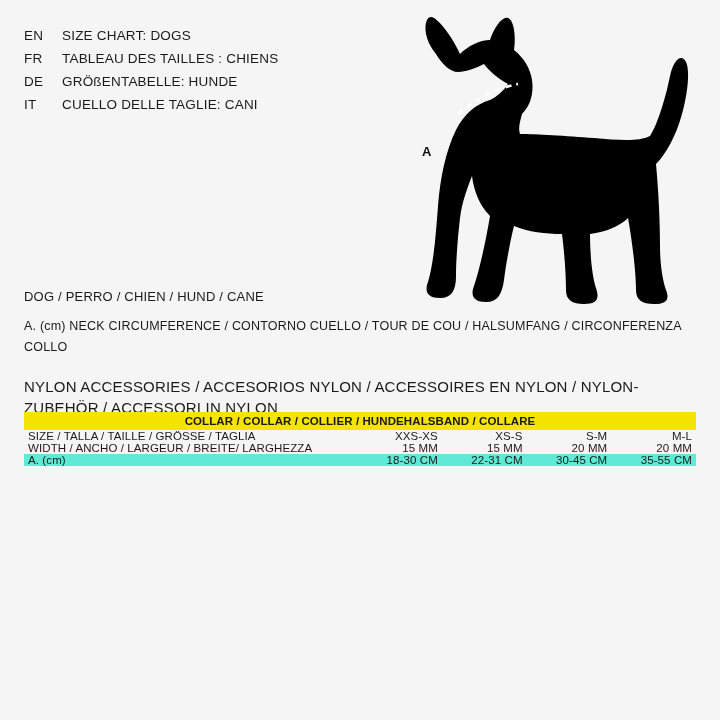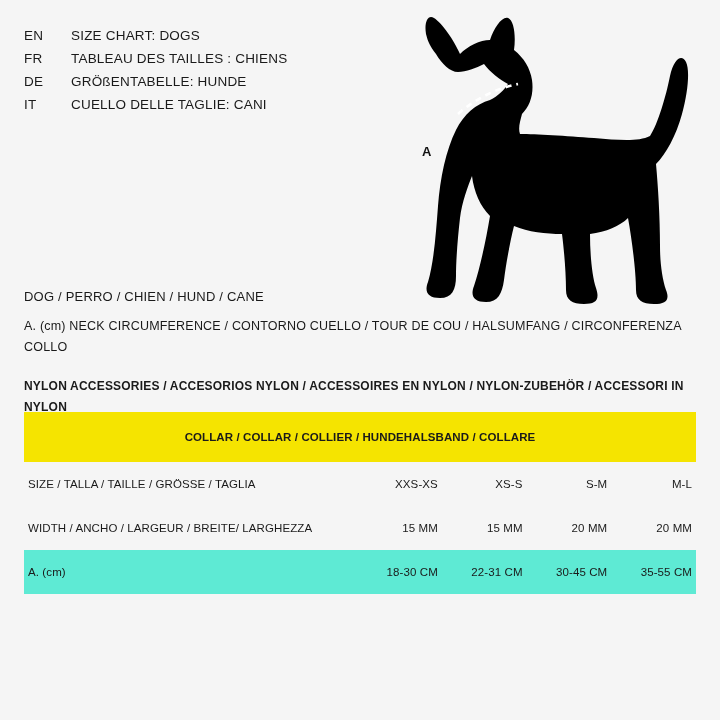--- a/index.html
+++ b/index.html
@@ -28,43 +28,42 @@
     font-size: 13.5px;
     line-height: 23px;
     letter-spacing: 0.2px;
   }
   .lang-code {
     width: 38px;
     flex: 0 0 38px;
   }
   .lang-text {
     flex: 1 1 auto;
-    margin-left: 9px;
   }
 
   
   .caption-block {
     position: absolute;
     left: 24px;
     top: 286px;
     width: 680px;
   }
   .caption-line {
     font-size: 13px;
     line-height: 21px;
     letter-spacing: 0.2px;
     margin-bottom: 9px;
   }
   .caption-line.small {
     font-size: 12.5px;
     margin-bottom: 18px;
   }
   .caption-line.bold {
-    font-weight: bold;
-    font-size: 12px;
+    font-weight: normal;
+    font-size: 15px;
     margin-bottom: 8px;
   }
 
   
   .dog-wrap {
     position: absolute;
     left: 398px;
     top: 10px;
     width: 310px;
     height: 310px;
@@ -89,21 +88,21 @@
     width: 672px;
   }
   table.size-table {
     border-collapse: collapse;
     width: 100%;
     font-size: 11.5px;
     letter-spacing: 0.1px;
   }
   table.size-table td,
   table.size-table th {
-    padding: 16px 4px;
+    padding: 0 4px;
     vertical-align: middle;
   }
   .hdr-row th {
     background: #f5e400;
     font-weight: bold;
     font-size: 11.5px;
     text-align: center;
     height: 18px;
     padding: 2px 0;
   }

